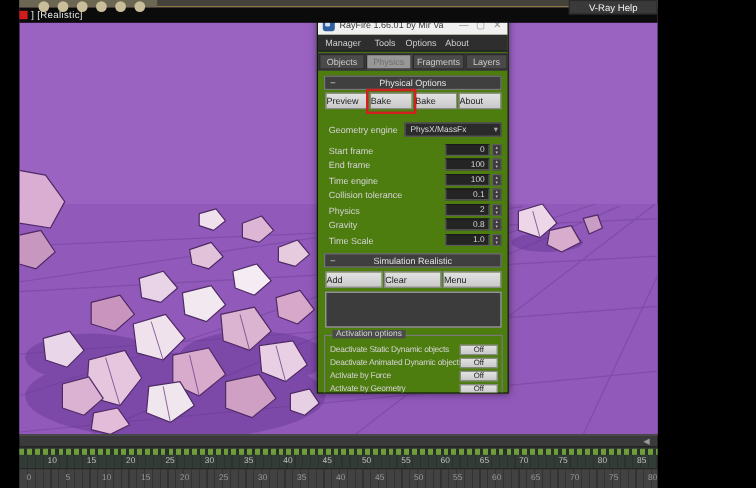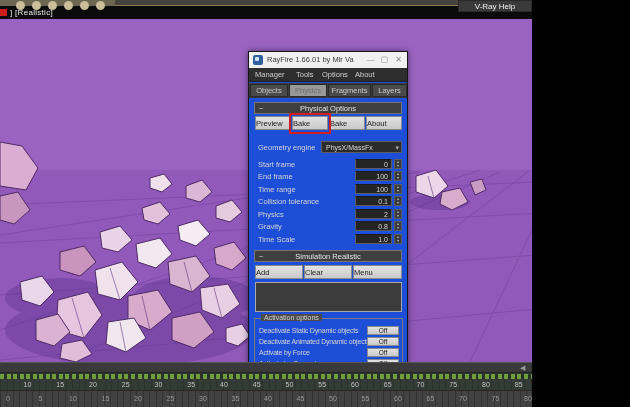--- a/index.html
+++ b/index.html
@@ -1,34 +1,34 @@
 <!DOCTYPE html>
 <html><head>
 <meta charset="utf-8">
 <style>
   * { margin:0; padding:0; box-sizing:border-box; }
   html,body { width:630px; height:407px; overflow:hidden; background:#000; }
   body { font-family:"Liberation Sans", sans-serif; position:relative; }
-  #stage { position:absolute; top:0; left:0; width:532px; height:407px; overflow:hidden; }
+  #stage { position:absolute; top:0; left:16px; width:532px; height:407px; overflow:hidden; }
 
   
   #viewport { position:absolute; top:0; left:0; width:630px; height:362px; }
   #viewport svg { position:absolute; top:0; left:0; }
 
   
   #toolbar-strip { position:absolute; top:0; left:0; width:630px; height:6px; background:#44423a; border-bottom:1px solid #8a7a4a; z-index:30; }
   #toolbar-strip .tb-left { position:absolute; top:0; left:0; width:115px; height:6px; background:#6b6753; }
   .tb-dot { position:absolute; top:1px; width:9px; height:9px; border-radius:50%; background:#c9bd9a; }
   #viewport-label-bar { position:absolute; top:6px; left:0; width:630px; height:13px; background:#0b0b0b; z-index:29; }
   #red-marker { position:absolute; top:3px; left:0px; width:7px; height:7px; background:#cf1d1d; }
   #viewport-label { position:absolute; top:2px; left:10px; color:#e8e8e8; font-size:8px; letter-spacing:.3px; }
   #vray-help-box { position:absolute; top:0; right:0; width:74px; height:12px; background:#3a3a3a; border:1px solid #2a2a2a; z-index:31; color:#f2f2f2; font-size:8px; text-align:center; line-height:11px; }
 
   
-  #rayfire { position:absolute; top:12px; left:248px; width:160px; height:316px; background:#1d4ed8; border:1px solid #151515; box-shadow:0 0 6px rgba(0,0,0,.5); overflow:hidden; z-index:20; font-size:7.5px; color:#d6d6d6;margin-top:39px; }
+  #rayfire { position:absolute; top:12px; left:248px; width:160px; height:316px; background:#4d7c0f; border:1px solid #151515; box-shadow:0 0 6px rgba(0,0,0,.5); overflow:hidden; z-index:20; font-size:7.5px; color:#d6d6d6; }
   #rf-titlebar { position:absolute; top:0; left:0; width:100%; height:16px; background:#f0f0f0; color:#333; }
   #rf-icon { position:absolute; top:3px; left:4px; width:10px; height:10px; background:#2f5f9e; border-radius:2px; }
   #rf-icon:after { content:""; position:absolute; top:2px; left:2px; width:4px; height:4px; background:#cfe2f5; border-radius:1px; }
   #rf-title { position:absolute; top:3px; left:18px; font-size:7.5px; color:#3a3a3a; }
   .win-btn { position:absolute; top:2px; width:13px; height:11px; text-align:center; font-size:8px; line-height:11px; color:#8a8a8a; }
   #rf-menubar { position:absolute; top:16px; left:0; width:100%; height:14px; background:#2e2e2e; border-bottom:1px solid #1f1f1f; }
   .menu-item { position:absolute; top:2px; font-size:7.5px; color:#cfcfcf; }
   #rf-tabs { position:absolute; top:31px; left:0; width:100%; height:15px; background:#3a3a3a; }
   .tab { position:absolute; top:1px; height:13px; background:#4a4a4a; border:1px solid #2a2a2a; color:#cccccc; text-align:center; line-height:12px; font-size:7.5px; }
   .tab.selected { background:#989898; color:#6e6e6e; }
@@ -193,21 +193,21 @@
     </div>
 
     <span class="rf-row-label" style="top:108px">Start frame</span>
     <div class="rf-field" style="top:107px">0</div>
     <div class="spinner" style="top:107px">▴<br>▾</div>
 
     <span class="rf-row-label" style="top:120px">End frame</span>
     <div class="rf-field" style="top:119px">100</div>
     <div class="spinner" style="top:119px">▴<br>▾</div>
 
-    <span class="rf-row-label" style="top:133px">Time range</span>
+    <span class="rf-row-label" style="top:133px">Time engine</span>
     <div class="rf-field" style="top:132px">100</div>
     <div class="spinner" style="top:132px">▴<br>▾</div>
 
     <span class="rf-row-label" style="top:145px">Collision tolerance</span>
     <div class="rf-field" style="top:144px">0.1</div>
     <div class="spinner" style="top:144px">▴<br>▾</div>
 
     <span class="rf-row-label" style="top:158px">Physics</span>
     <div class="rf-field" style="top:157px">2</div>
     <div class="spinner" style="top:157px">▴<br>▾</div>

